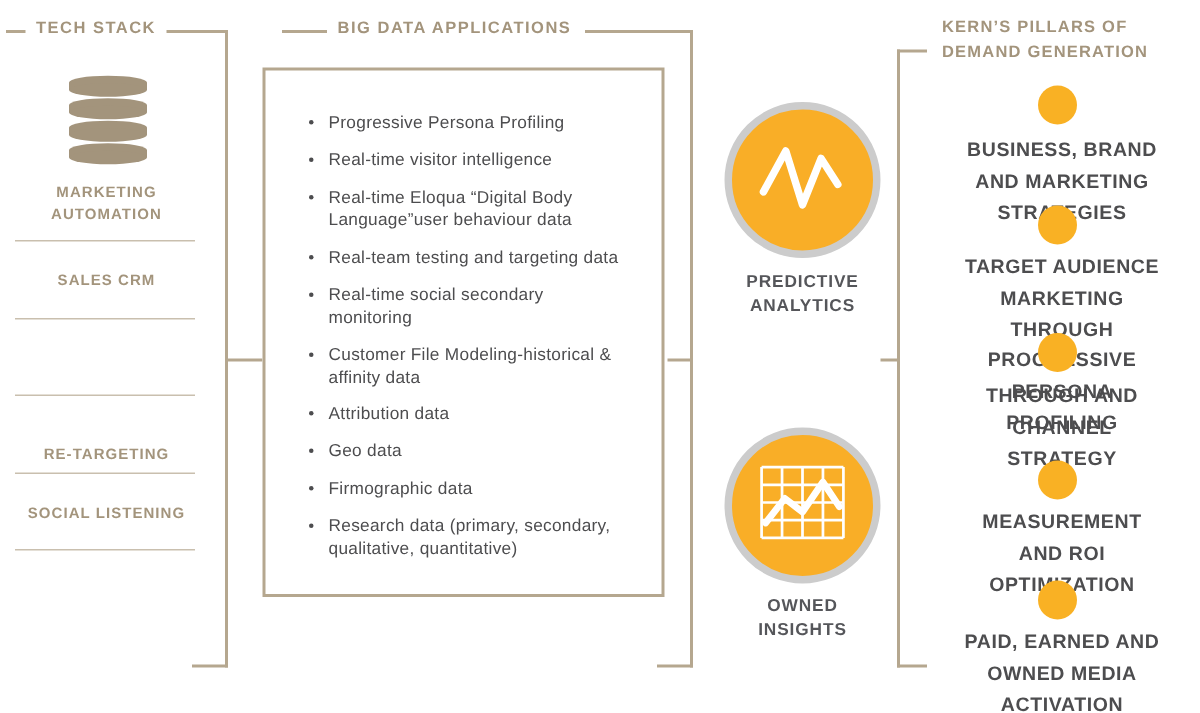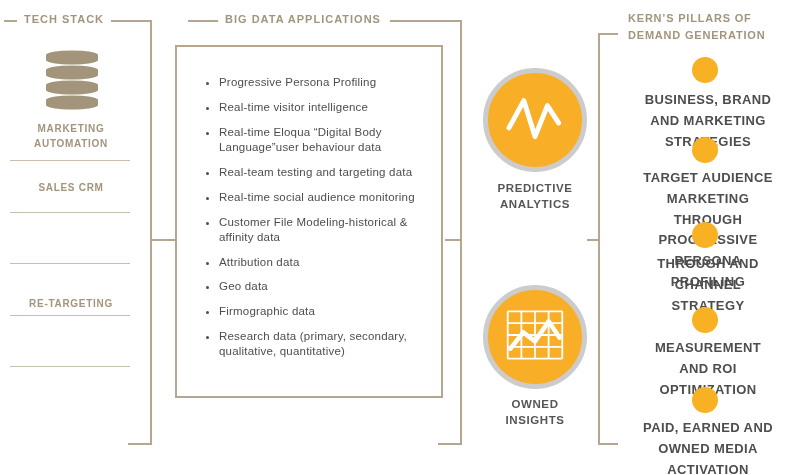--- a/index.html
+++ b/index.html
@@ -81,29 +81,30 @@
     </svg>
   </div>
 
   <div class="stack-item" style="top:121px;">MARKETING AUTOMATION</div>
   <div class="sep" style="left:10px;top:160px;width:120px;"></div>
   <div class="stack-item" style="top:180px;">SALES CRM</div>
   <div class="sep" style="left:10px;top:212px;width:120px;"></div>
   <div class="sep" style="left:10px;top:263px;width:120px;"></div>
   <div class="stack-item" style="top:296px;">RE-TARGETING</div>
   <div class="sep" style="left:10px;top:315px;width:120px;"></div>
+  <div class="stack-item" style="top:335px;">SOCIAL LISTENING</div>
   <div class="sep" style="left:10px;top:366px;width:120px;"></div>
 
   <div class="box">
     <ul>
       <li>Progressive Persona Profiling</li>
       <li>Real-time visitor intelligence</li>
       <li>Real-time Eloqua “Digital Body Language”user behaviour data</li>
       <li>Real-team testing and targeting data</li>
-      <li>Real-time social audience monitoring</li>
+      <li>Real-time social secondary monitoring</li>
       <li>Customer File Modeling-historical &amp; affinity data</li>
       <li>Attribution data</li>
       <li>Geo data</li>
       <li>Firmographic data</li>
       <li>Research data (primary, secondary, qualitative, quantitative)</li>
     </ul>
   </div>
 
   <div class="bigcircle" style="left:483px;top:68px;">
     <span>

